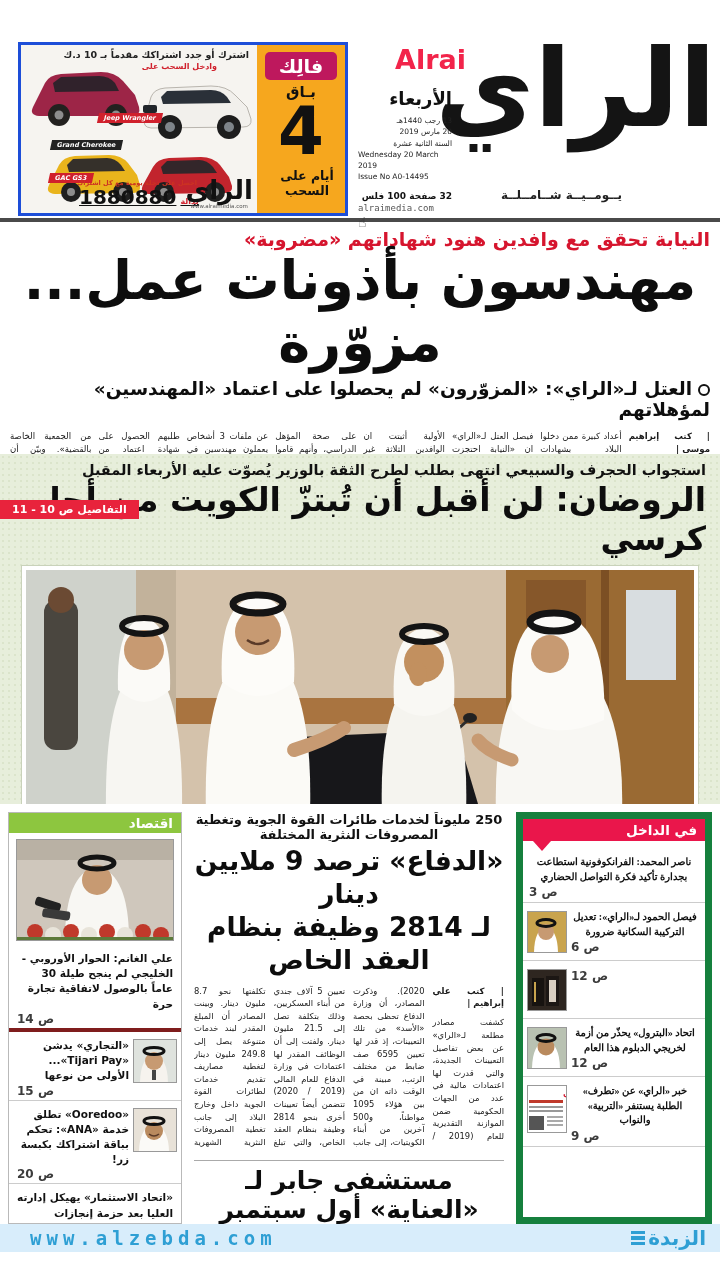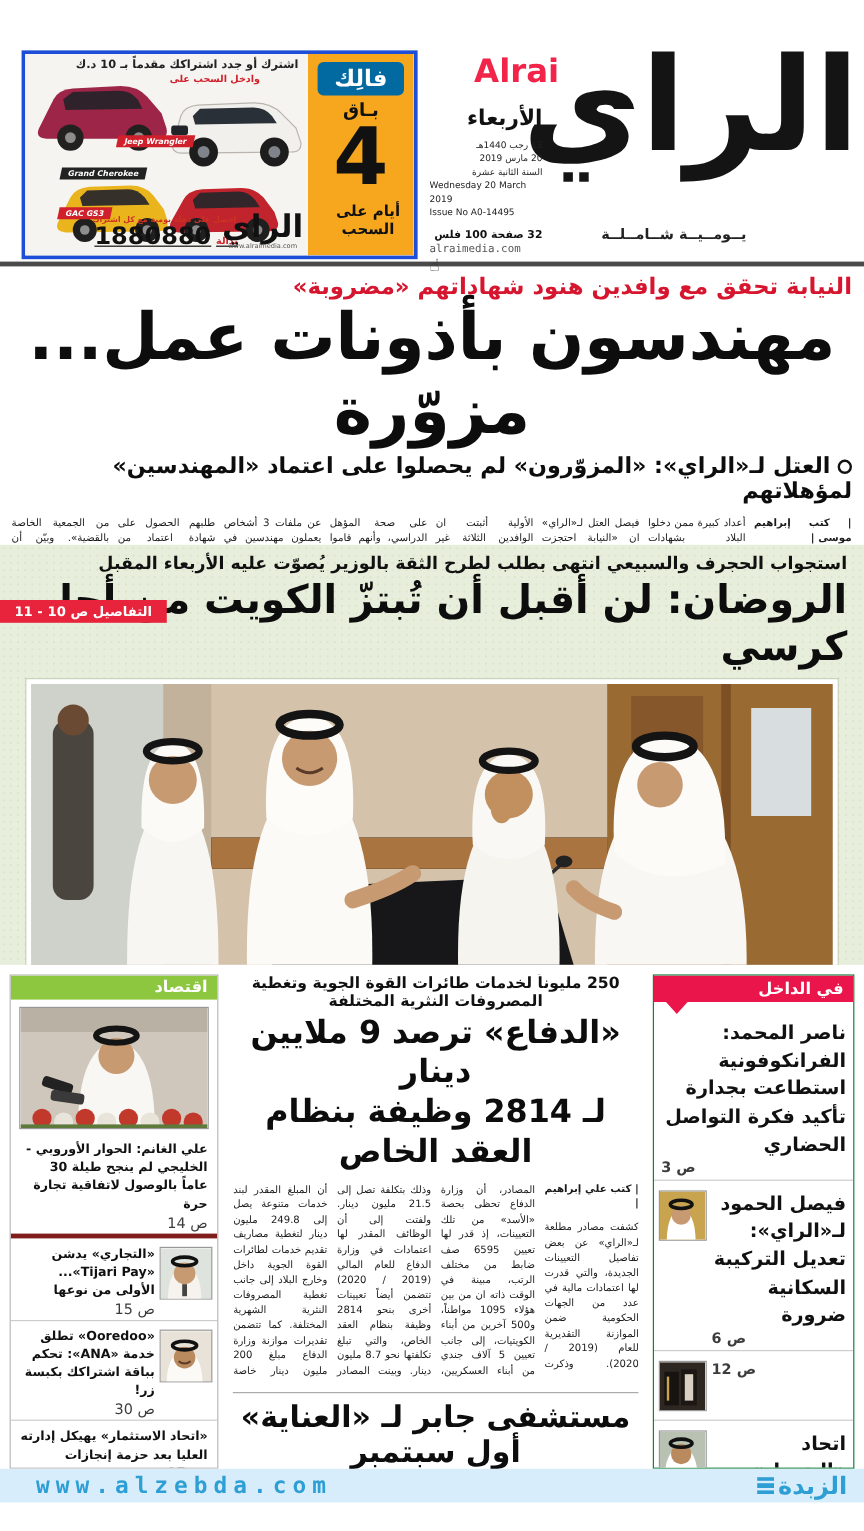--- a/index.html
+++ b/index.html
@@ -20,21 +20,21 @@
   .dateblock { position:absolute; right:262px; top:84px; width:94px; text-align:right; }
   .dateblock .day { font-size:18px; font-weight:900; margin-bottom:6px; }
   .dateblock .d { font-size:7.5px; line-height:1.5; color:#222; }
   .dateblock .pages { font-size:9px; margin-top:8px; font-weight:bold; }
   .dateblock .site { font-size:9px; color:#555; margin-top:2px; font-family:"DejaVu Sans Mono",monospace; }
   .hand { font-size:14px; margin-top:1px; color:#333; }
 
   
   .ad { position:absolute; left:18px; top:42px; width:330px; height:174px; background:#f4f2ee; border:3px solid #1d4ed8; overflow:hidden; direction:rtl; }
   .ad-right { position:absolute; right:0; top:0; bottom:0; width:88px; background:linear-gradient(#f7a81f,#f6b question01d); background:#f6a71e; text-align:center; padding-top:5px; }
-  .falak { background:#0369a1; color:#fff; font-weight:900; font-size:19px; border-radius:5px; margin:2px 8px 3px; padding:3px 0; }
+  .falak { background:#be185d; color:#fff; font-weight:900; font-size:19px; border-radius:5px; margin:2px 8px 3px; padding:3px 0; }
   .baq { font-weight:900; font-size:15px; color:#111; letter-spacing:2px; }
   .bignum { font-size:66px; font-weight:900; line-height:0.95; color:#111; }
   .days { font-weight:900; font-size:12.5px; color:#111; margin-top:4px;padding-left:12px; }
   .ad-left { position:absolute; right:88px; left:0; top:0; bottom:0; background:#f6f4f0; }
   .offer1 { position:absolute; top:4px; right:8px; font-size:9.5px; font-weight:900; color:#222; }
   .offer2 { position:absolute; top:17px; right:40px; font-size:8px; font-weight:bold; color:#d0202c; }
   .cars-svg { position:absolute; inset:0; }
   .car-tag { position:absolute; background:#d0202c; color:#fff; font-size:6.5px; font-weight:bold; padding:1px 6px; transform:skewX(-12deg); direction:ltr; }
   .tag-wrangler { top:68px; right:95px; }
   .tag-cherokee { top:95px; right:135px; background:#222; }
@@ -63,46 +63,46 @@
   .greensec .kick { font-size:14.5px; font-weight:900; text-align:right; color:#111; }
   .greensec .head { font-size:33px; font-weight:900; text-align:right; margin-top:2px; color:#0d0d0d; }
   .details-badge { position:absolute; left:0; top:46px; background:#e8233c; color:#fff; font-size:11px; font-weight:bold; padding:3px 12px; }
   .photo-frame { margin:8px auto 0; width:676px; height:252px; background:#fff; padding:4px; box-shadow:0 0 0 1px #c9d2ba; }
   .photo-frame svg { display:block; }
 
   
   .lower { height:420px; display:flex; padding:8px 8px 0; gap:8px; overflow:hidden; }
 
   
-  .inside { width:168px; border:1px solid #15803d; background:#fff; overflow:hidden; position:relative; }
+  .inside { width:196px; border:7px solid #15803d; background:#fff; overflow:hidden; position:relative; }
   .inside-banner { background:#ea164b; color:#fff; font-weight:900; font-size:13.5px; text-align:right; padding:3px 8px; position:relative; }
   .inside-banner::after { content:""; position:absolute; left:10px; top:100%; border:9px solid #ea164b; border-bottom-color:transparent; border-left-color:transparent; border-right-color:transparent; border-top-width:10px; }
   .in-item { position:relative; padding:7px 6px 3px; border-bottom:1px solid #ccc; min-height:50px; }
-  .in-item .t { font-size:16px; font-weight:900; line-height:1.45; text-align:right; }
+  .in-item .t { font-size:10px; font-weight:900; line-height:1.45; text-align:center;font-family:Liberation Serif, serif; }
   .in-item .p { font-size:12px; font-weight:900; color:#3c3c3c; text-align:left; margin-top:1px; }
   .in-item.haspic { padding-left:48px; min-height:58px; }
   .in-pic { position:absolute; left:4px; top:8px; width:40px; height:42px; border:1px solid #999; overflow:hidden; }
 
   
   .mid { flex:1; padding:0 4px; overflow:hidden; }
   .mid .kick { font-size:13px; font-weight:900; text-align:center; }
   .mid .head { font-size:26.5px; font-weight:900; text-align:center; line-height:1.25; margin-top:2px; color:#0d0d0d; }
   .cols-4 { margin-top:8px; column-count:4; column-gap:8px; font-size:8.4px; line-height:1.5; text-align:justify; overflow:hidden; color:#1a1a1a; }
   .defense-cols { height:168px; }
   .mid hr { border:none; border-top:1px solid #aaa; margin:7px 0 5px; }
   .hosp-head { font-size:25px; font-weight:900; text-align:center; color:#0d0d0d; }
 
   
   .econ { width:174px; border:1px solid #b9b9b9; background:#fff; overflow:hidden; }
   .econ-banner { background:#8dc63f; color:#fff; font-weight:900; font-size:13.5px; text-align:right; padding:2px 8px; }
   .econ-photo { margin:6px auto 4px; width:158px; height:102px; border:1px solid #999; overflow:hidden; }
   .ec-item { position:relative; padding:6px 8px 2px; border-bottom:1px solid #ccc; }
   .ec-item:last-child { border-bottom:none; }
   .ec-item .t { font-size:10.5px; font-weight:900; line-height:1.45; text-align:right; }
-  .ec-item .p { font-size:12px; font-weight:400; color:#3c3c3c; text-align:right; }
+  .ec-item .p { font-size:12px; font-weight:700; color:#3c3c3c; text-align:left; }
   .ec-item.haspic { padding-right:52px; min-height:58px; }
   .ec-pic { position:absolute; right:4px; top:7px; width:44px; height:44px; border:1px solid #999; overflow:hidden; }
   .ec-item.nb { border-bottom:none; }
   .ec-item.topline { border-top:4px solid #7f1d1d; }
 
   
   .footer { height:28px; background:#d8edfb; display:flex; align-items:center; justify-content:space-between; padding:0 14px 0 30px; direction:ltr; }
   .footer .url { color:#2e9fd4; font-weight:bold; font-size:19px; letter-spacing:5px; font-family:"DejaVu Sans Mono","Liberation Mono",monospace; }
   .zlogo { display:flex; align-items:center; gap:3px; color:#2e9fd4; }
   .zlogo .bars-ic { display:flex; flex-direction:column; gap:2px; }
@@ -387,21 +387,21 @@
       <div class="ec-pic">
         <svg width="44" height="44">
             <rect width="44" height="44" fill="#e8e2d8"></rect>
             <path d="M7 44 Q7 19 22 15 Q37 19 37 44Z" fill="#fbfaf7"></path>
             <circle cx="22" cy="22" r="9" fill="#b98a5e"></circle>
             <ellipse cx="22" cy="12" rx="10" ry="3.6" fill="none" stroke="#111" stroke-width="3"></ellipse>
             <path d="M17 25 Q22 29 27 25" stroke="#5a3a28" stroke-width="1.6" fill="none"></path>
           </svg>
       </div>
       <div class="t">«Ooredoo» تطلق خدمة «ANA»: تحكم بباقة اشتراكك بكبسة زر!</div>
-      <div class="p">ص 30</div>
+      <div class="p">ص 20</div>
     </div>
     <div class="ec-item">
       <div class="t">«اتحاد الاستثمار» يهيكل إدارته العليا بعد حزمة إنجازات</div>
       <div class="p">ص 17</div>
     </div>
 
   </div>
 </div>
 
 <div class="footer">

